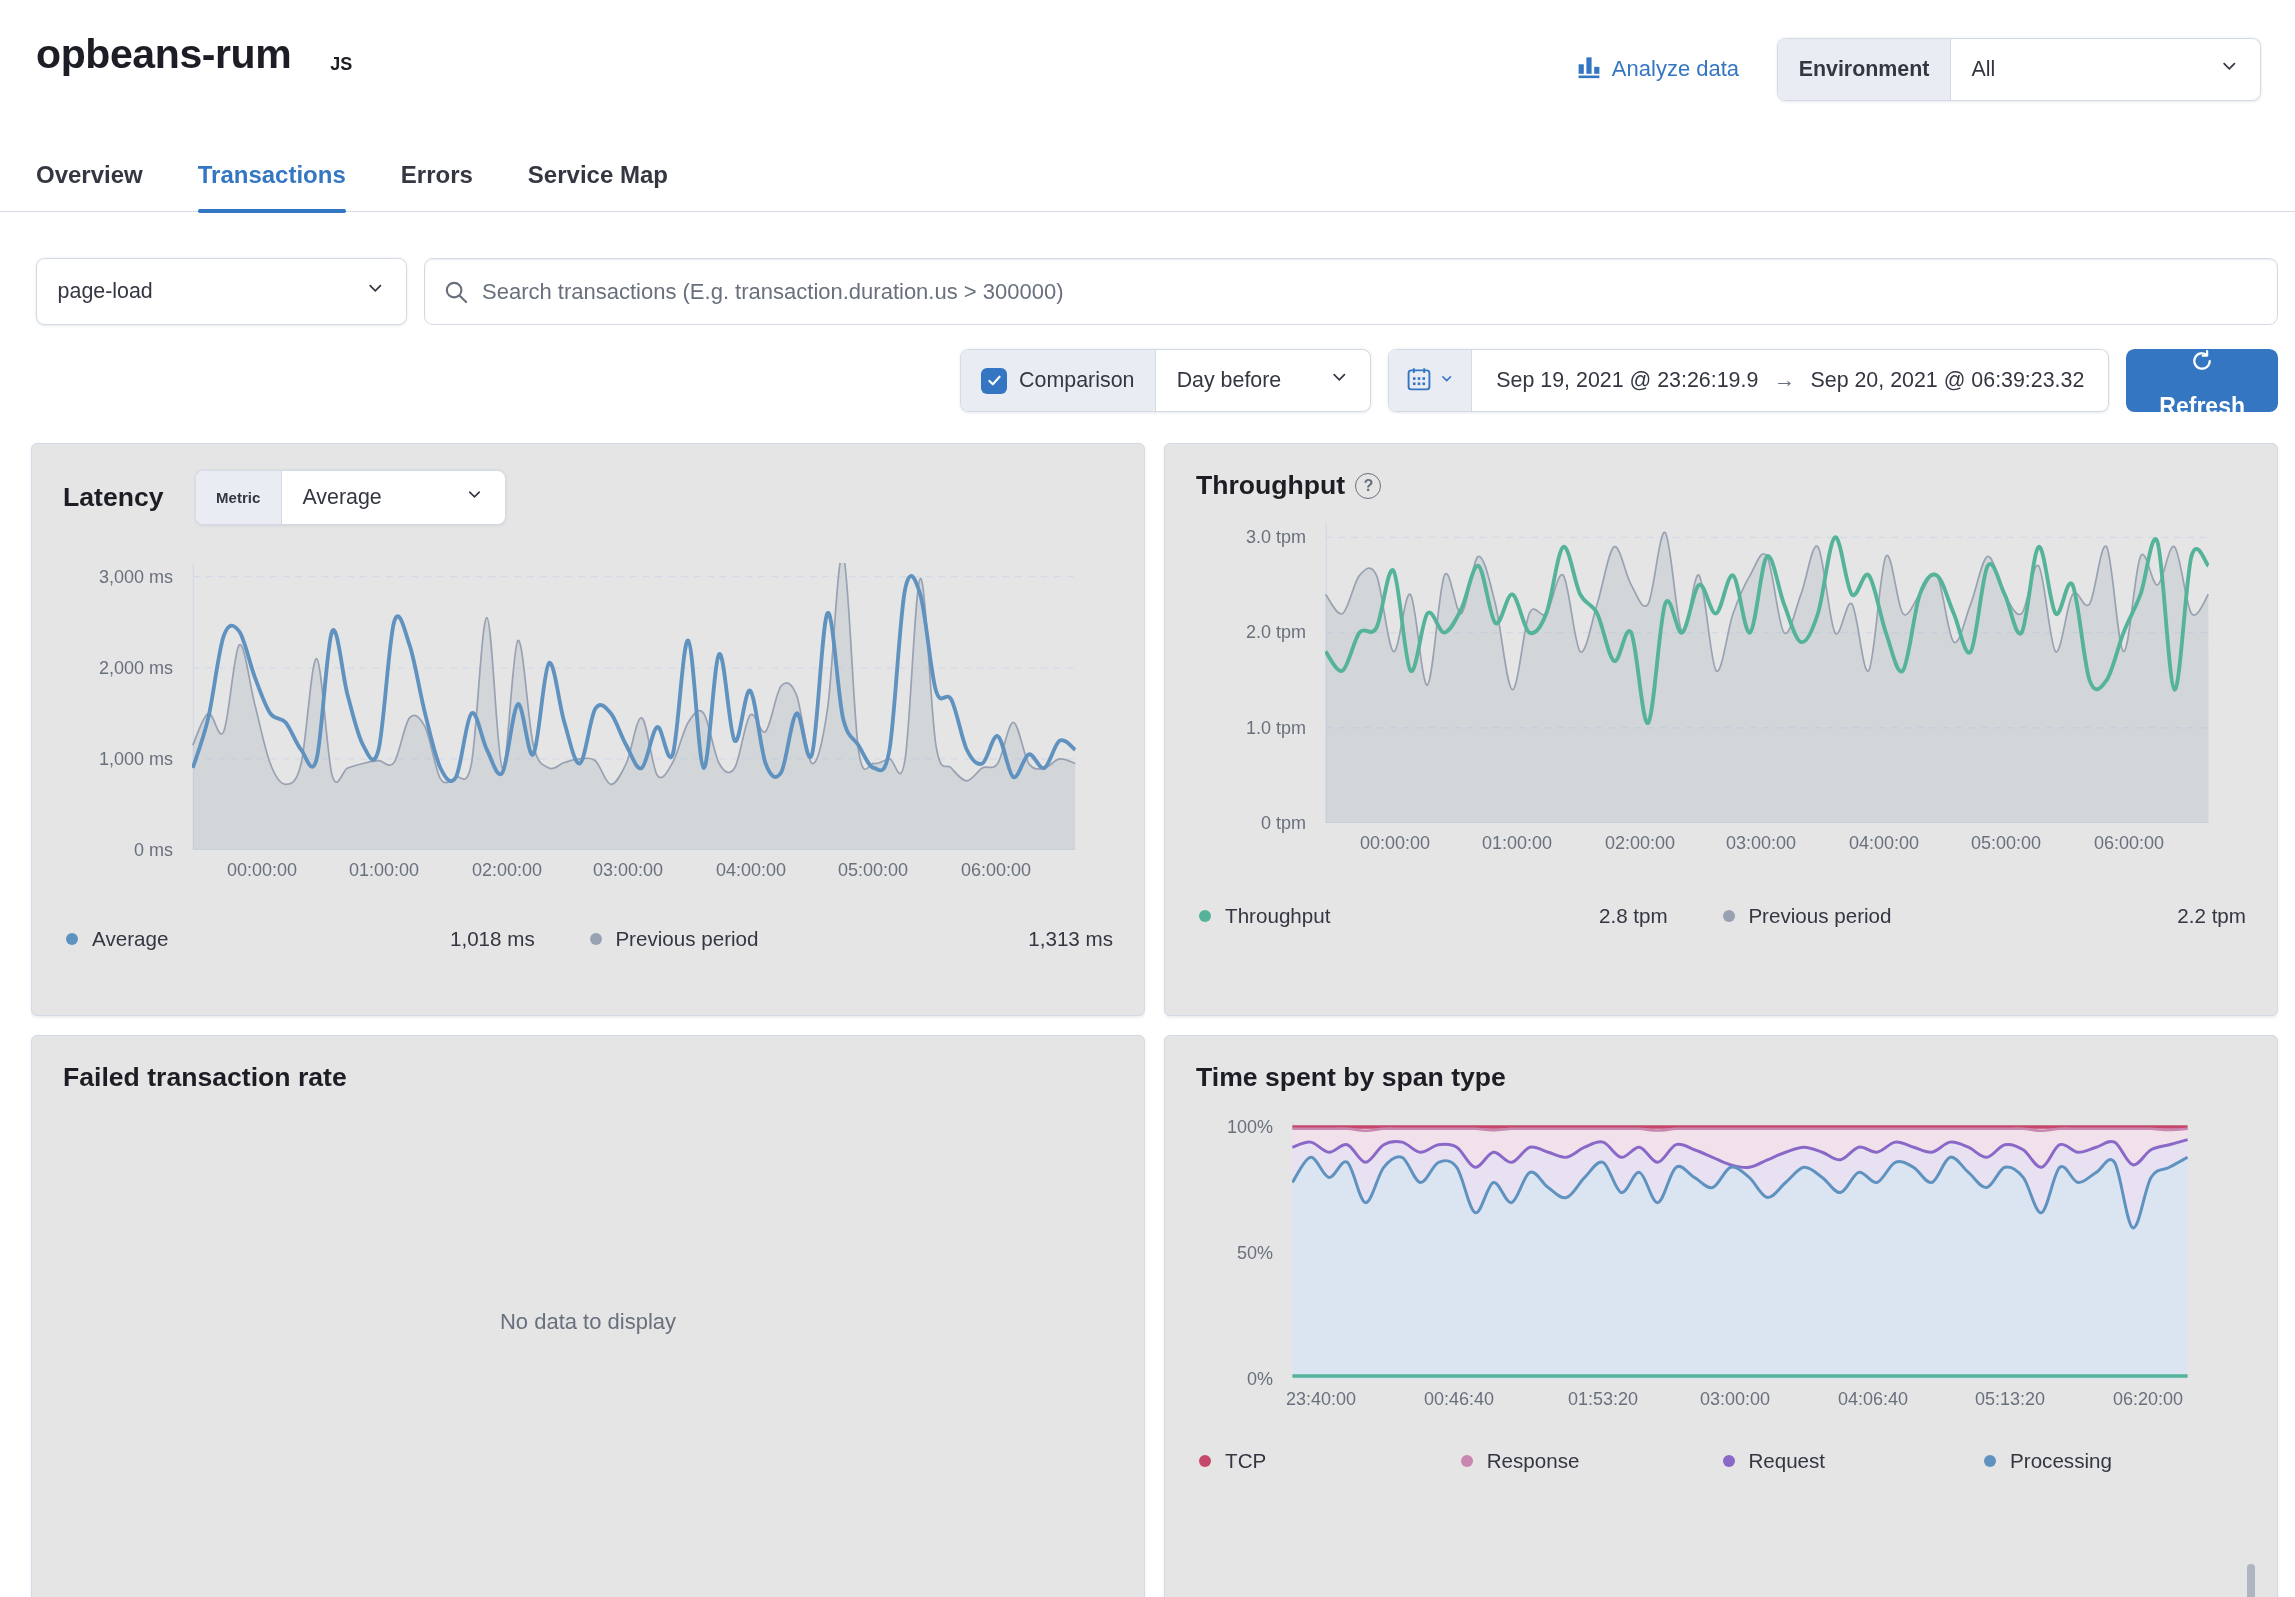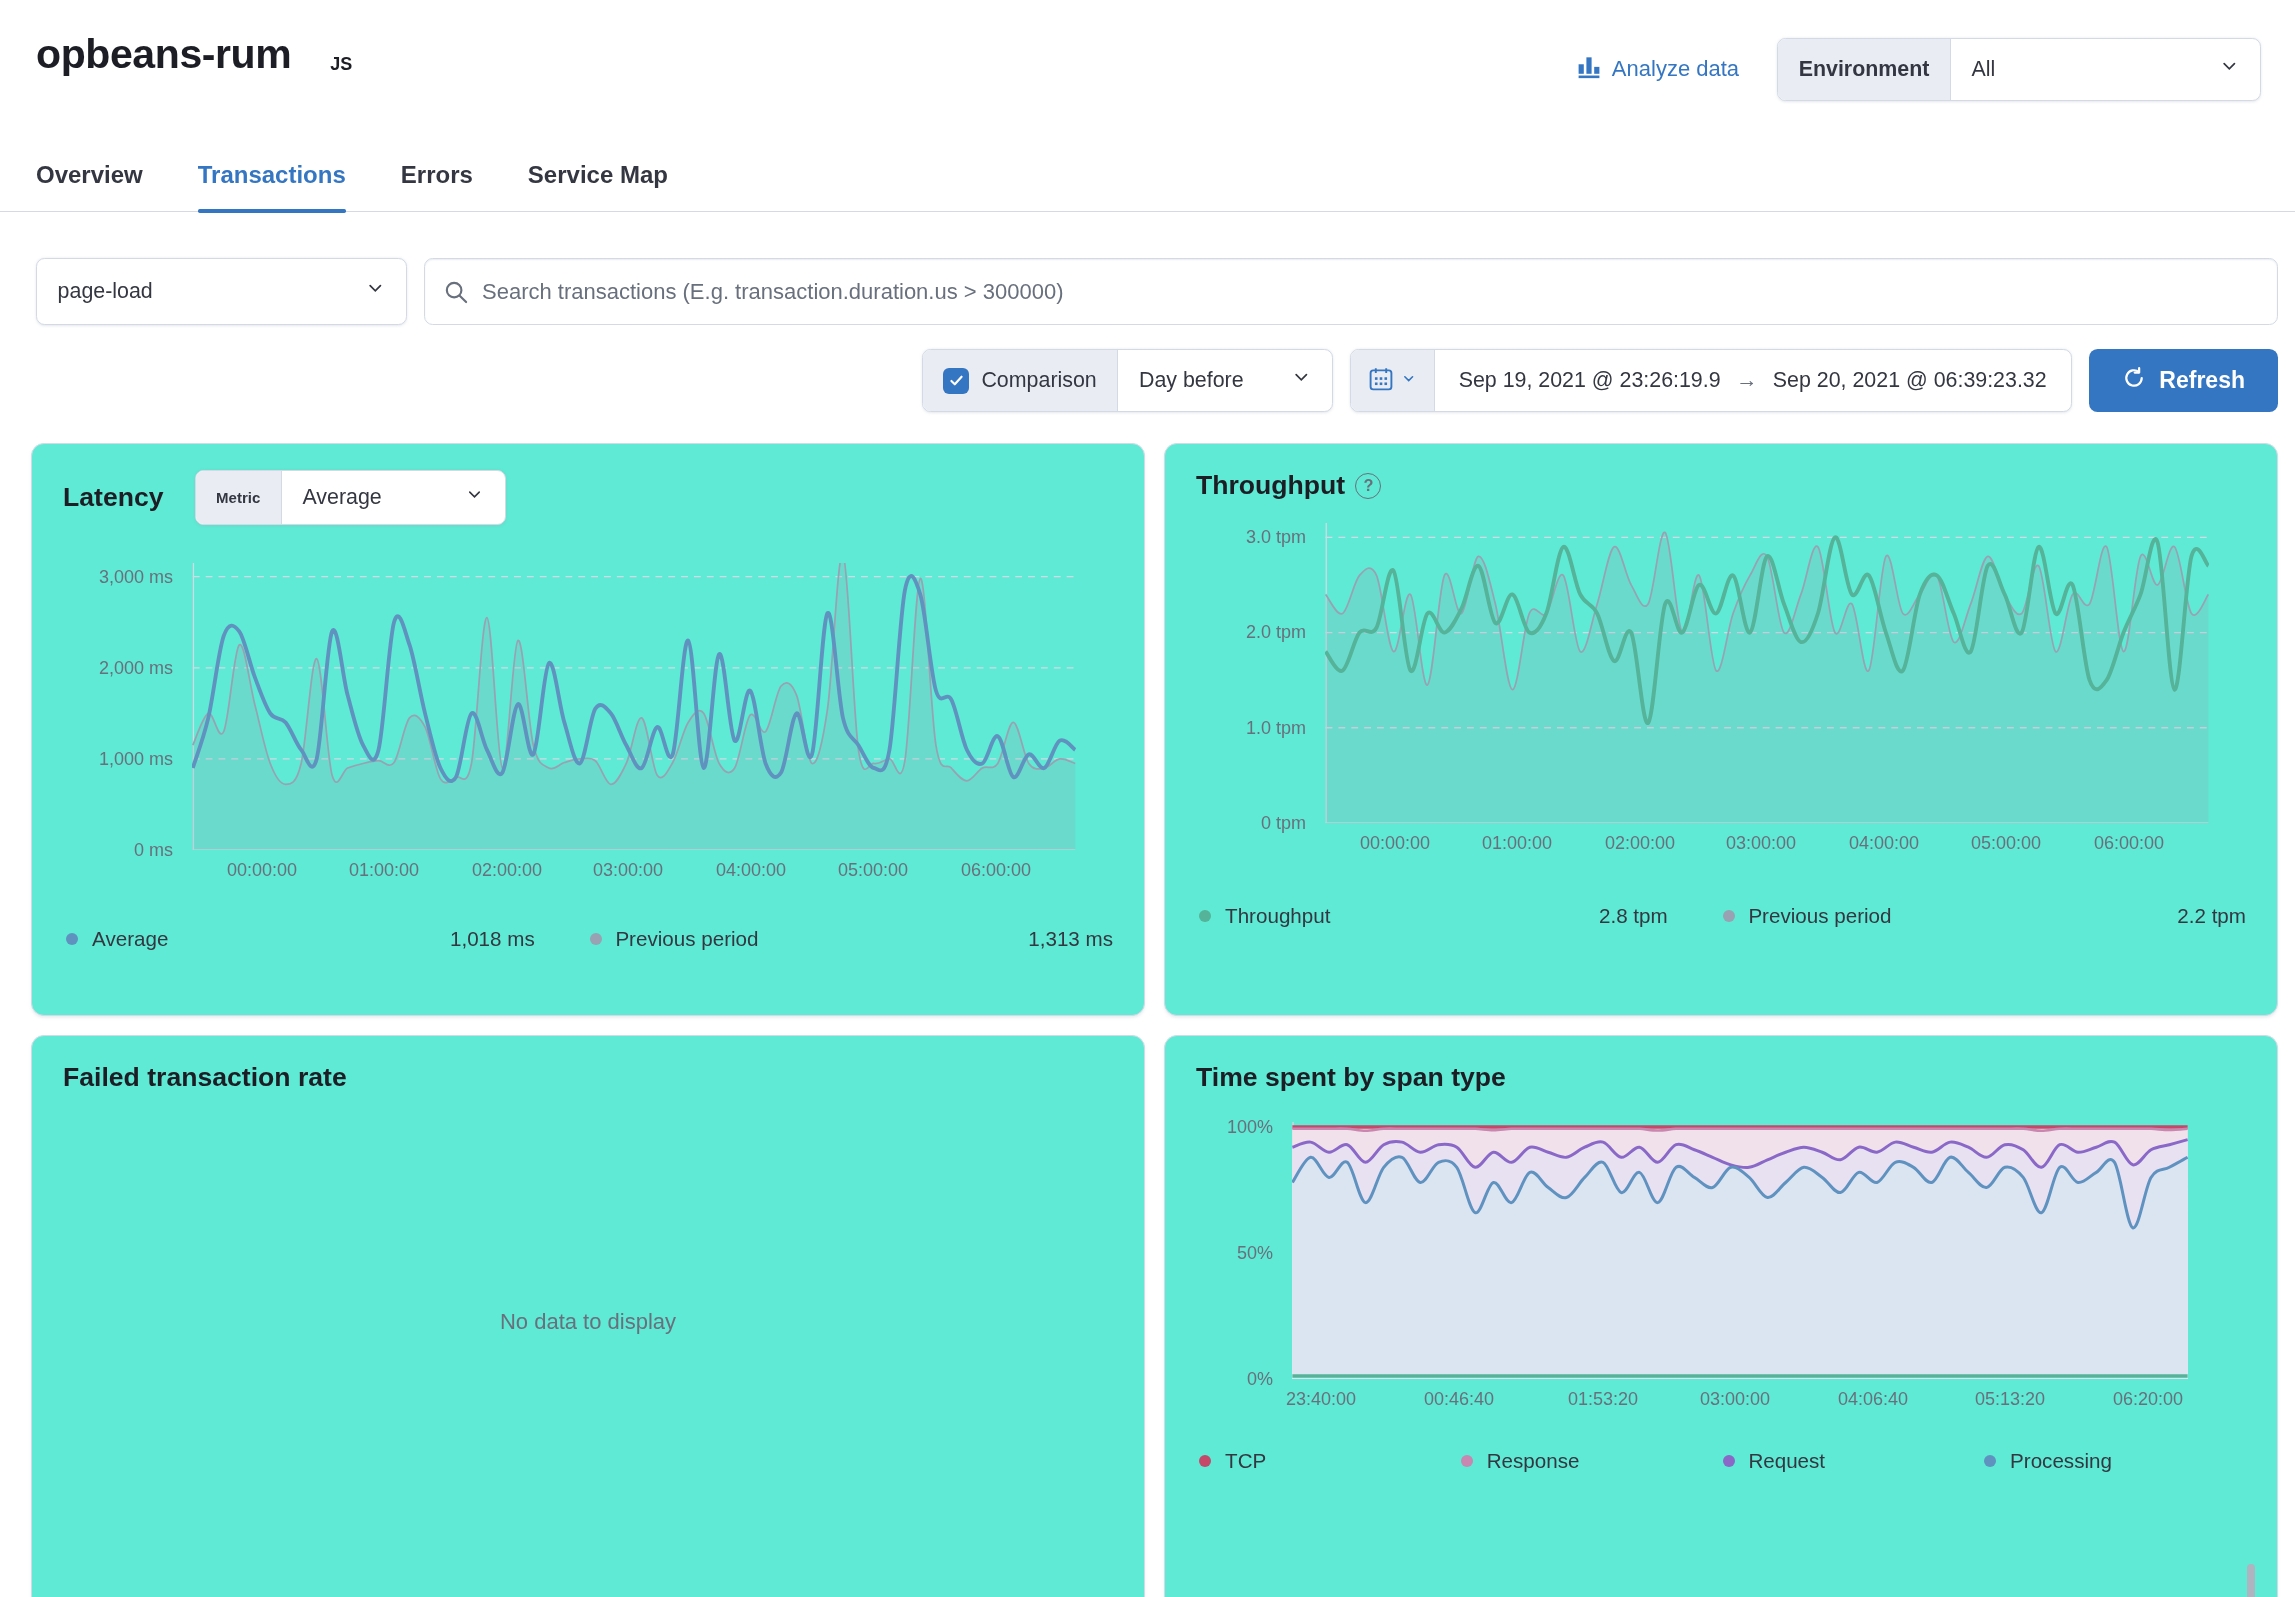--- a/index.html
+++ b/index.html
@@ -36,24 +36,24 @@
   .search .mag { position:absolute; left:19px; top:20.6px; }
   .ctrl-row { display:flex; justify-content:flex-end; align-items:center; gap:17px; margin-top:24px; padding:0 17px; }
   .cmp .prepend { font-weight:400; }
   .checkbox { width:26px; height:26px; border-radius:6px; background:#3576c2; display:flex; align-items:center; justify-content:center; }
   .cmp .val { width:214px; }
   .dates { font-size:21.4px; font-weight:500; display:flex; align-items:center; gap:15.4px; padding:0 24px; }
   .dates .arrow { color:#69707d; font-weight:400; }
   .cal-prep { background:#e9edf3; display:flex; align-items:center; justify-content:center; gap:6.9px; padding:0 17px; border-right:0.9px solid #d3dae6; }
   .btn-refresh { height:63px; display:flex; align-items:center; gap:13.7px; background:#3576c2; color:#fff;
     border:none; border-radius:8.6px; font-size:23px; font-weight:600; padding:0 33px; cursor:pointer;
-    font-family:"Liberation Sans","DejaVu Sans",sans-serif; }
+    font-family:"Liberation Sans","DejaVu Sans",sans-serif;flex-direction:column; }
   
   .grid { display:grid; grid-template-columns:1fr 1fr; gap:19px; margin:31px 17px 0 31px; }
-  .panel { background:#5eead4; border:0.9px solid #d3dae6; border-radius:13px; padding:26px 31px;
+  .panel { background:#e5e5e5; border:0.9px solid #d3dae6; border-radius:6px; padding:26px 31px;
     box-shadow:0 1.7px 2.6px rgba(152,162,179,.18); position:relative; }
   .p-r1 { height:573px; }
   .p-failed { height:600px; }
   .p-span { height:652px; }
   .panel-head { display:flex; align-items:center; gap:31px; }
   .panel-title { font-size:26.6px; font-weight:700; color:#1d1e25; }
   .metric { height:55px; }
   .metric .prepend { font-size:15px; }
   .metric .val { width:223px; font-size:21.4px; }
   .help { width:26px; height:26px; border:1.7px solid #69707d; border-radius:50%; color:#69707d; font-size:16.3px;

